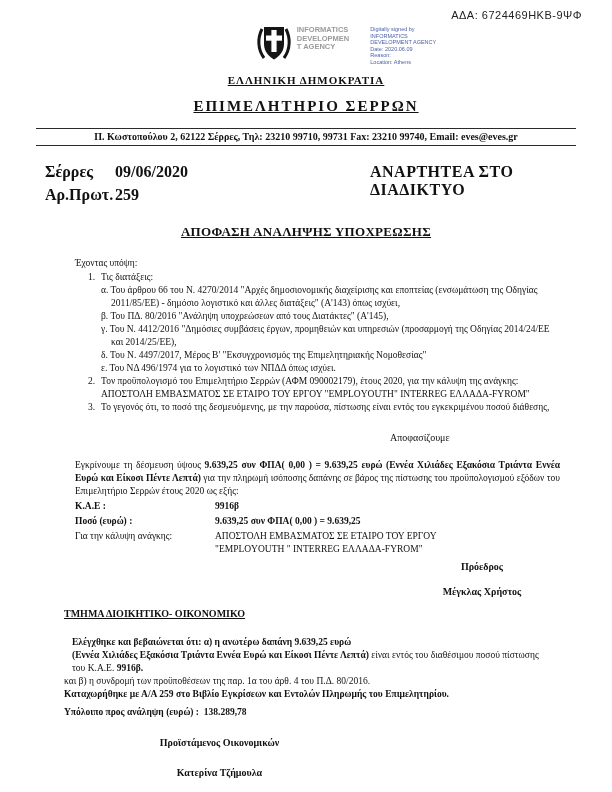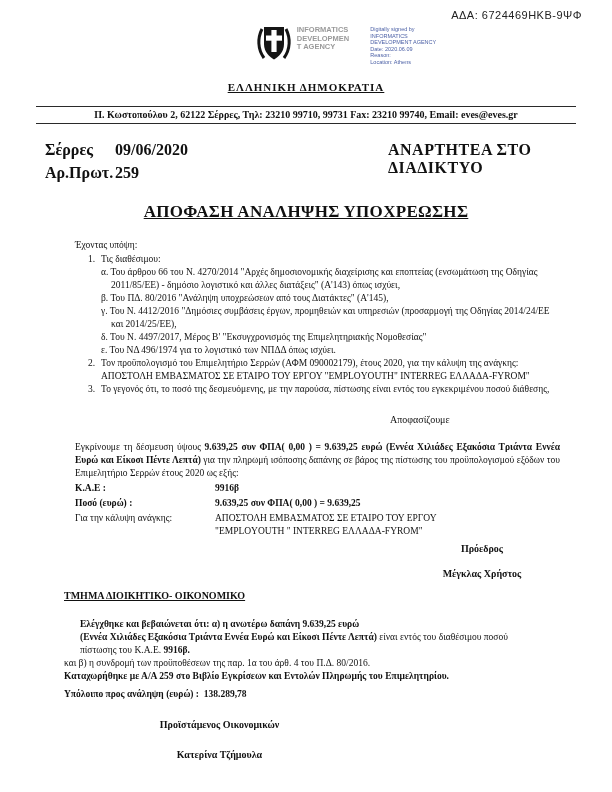--- a/index.html
+++ b/index.html
@@ -18,55 +18,55 @@
     display: flex; justify-content: center; align-items: flex-start;
     gap: 5px; margin-top: 1px; height: 44px; transform: translateX(40px);
   }
   .emblem { flex: none; }
   .stamp { display: flex; gap: 21px; padding-top: 4px;
     font-family: "Liberation Sans", "DejaVu Sans", sans-serif; }
   .stamp-gray { color: #9a9a9a; font-weight: bold; font-size: 7.5px; line-height: 8.5px; }
   .stamp-blue { color: #4a5fa5; font-size: 5.5px; line-height: 6.5px; }
   .republic {
     text-align: center; font-weight: bold; font-size: 11px;
-    text-decoration: underline; letter-spacing: 1px; margin-top: 15px;
+    text-decoration: underline; letter-spacing: 1px; margin-top: 8px;
   }
   .org {
     text-align: center; font-weight: bold; font-size: 15px;
     text-decoration: underline; letter-spacing: 2px; margin-top: 12px;
   }
   .rule { border: none; border-top: 1.5px solid #2a2a2a; margin: 0 36px; }
   .rule-first { margin-top: 13px; }
   .rule-second { border-top-width: 1px; }
   .contact { text-align: center; font-weight: bold; font-size: 10px; padding: 2px 0 3px; }
   .meta { position: relative; margin: 17px 45px 0; font-weight: bold; font-size: 16px; }
   .mrow { margin-bottom: 5px; }
   .mlabel { display: inline-block; width: 70px; }
-  .posting { position: absolute; left: 343px; top: 0; letter-spacing: .5px; }
+  .posting { position: absolute; left: 325px; top: 0; letter-spacing: .5px; }
   .title {
-    text-align: center; font-weight: bold; font-size: 17px;
+    text-align: center; font-weight: bold; font-size: 13px;
     text-decoration: underline; margin-top: 20px; letter-spacing: .3px;
   }
   .content { padding: 17px 52px 0 75px; font-size: 9.5px; line-height: 13px; }
   .list { margin-left: 13px; margin-top: 1px; }
   .item { display: flex; }
   .num { width: 13px; flex: none; }
   .txt { flex: 1; }
   .sub { padding-left: 10px; text-indent: -10px; }
   .decide { padding-left: 315px; margin-top: 17px; font-size: 10px; }
   .approve { margin: 15px 0 0; text-align: justify; }
   .bold { font-weight: bold; }
   .alloc { margin-top: 2px; }
   .arow { display: grid; grid-template-columns: 140px 1fr; margin-bottom: 2px; }
   .president { width: 180px; margin: 5px 40px 0 auto; text-align: center;
     font-weight: bold; font-size: 10px; }
   .president .name { margin-top: 14px; }
   .dept { padding: 10px 52px 0 64px; font-size: 9.5px; line-height: 13px; }
   .dept-heading { font-weight: bold; text-decoration: underline; font-size: 10px; }
-  .check { margin: 16px 16px 0; }
+  .check { margin: 16px 8px 0; }
   .check .block-line { display: block; }
   .plain { margin: 0; }
   .balance { margin-top: 5px; font-weight: bold; }
   .finance { width: 215px; margin: 18px 0 0 112px; text-align: center;
     font-weight: bold; font-size: 10px; }
   .finance .name { margin-top: 19px; }
 </style>
 </head>
 <body>
 
@@ -93,20 +93,21 @@
         <div>INFORMATICS</div>
         <div>DEVELOPMENT AGENCY</div>
         <div>Date: 2020.06.09</div>
         <div>Reason:</div>
         <div>Location: Athens</div>
       </div>
     </div>
   </div>
 
   <div class="republic">ΕΛΛΗΝΙΚΗ ΔΗΜΟΚΡΑΤΙΑ</div>
+  <div class="org">ΕΠΙΜΕΛΗΤΗΡΙΟ ΣΕΡΡΩΝ</div>
 
   <hr class="rule rule-first">
   <div class="contact">Π. Κωστοπούλου 2, 62122 Σέρρες, Τηλ: 23210 99710, 99731 Fax: 23210 99740, Email: eves@eves.gr</div>
   <hr class="rule rule-second">
 
   <div class="meta">
     <div class="mrow">
       <span class="mlabel">Σέρρες</span><span>09/06/2020</span>
     </div>
     <div class="mrow">
@@ -117,21 +118,21 @@
 
   <div class="title">ΑΠΟΦΑΣΗ ΑΝΑΛΗΨΗΣ ΥΠΟΧΡΕΩΣΗΣ</div>
 
   <section class="content">
     <div>Έχοντας υπόψη:</div>
 
     <div class="list">
       <div class="item">
         <span class="num">1.</span>
         <div class="txt">
-          <div>Τις διαθέσιμου:</div>
+          <div>Τις διατάξεις:</div>
           <div class="sub">α. Του άρθρου 66 του Ν. 4270/2014 "Αρχές δημοσιονομικής διαχείρισης και εποπτείας (ενσωμάτωση της Οδηγίας 2011/85/ΕΕ) - δημόσιο λογιστικό και άλλες διατάξεις" (Α'143) όπως ισχύει,</div>
           <div class="sub">β. Του ΠΔ. 80/2016 "Ανάληψη υποχρεώσεων από τους Διατάκτες" (Α'145),</div>
           <div class="sub">γ. Του Ν. 4412/2016 "Δημόσιες συμβάσεις έργων, προμηθειών και υπηρεσιών (προσαρμογή της Οδηγίας 2014/24/ΕΕ και 2014/25/ΕΕ),</div>
           <div class="sub">δ. Του Ν. 4497/2017, Μέρος Β' "Εκσυγχρονισμός της Επιμελητηριακής Νομοθεσίας"</div>
           <div class="sub">ε. Του ΝΔ 496/1974 για το λογιστικό των ΝΠΔΔ όπως ισχύει.</div>
         </div>
       </div>
       <div class="item">
         <span class="num">2.</span>
         <div class="txt">

